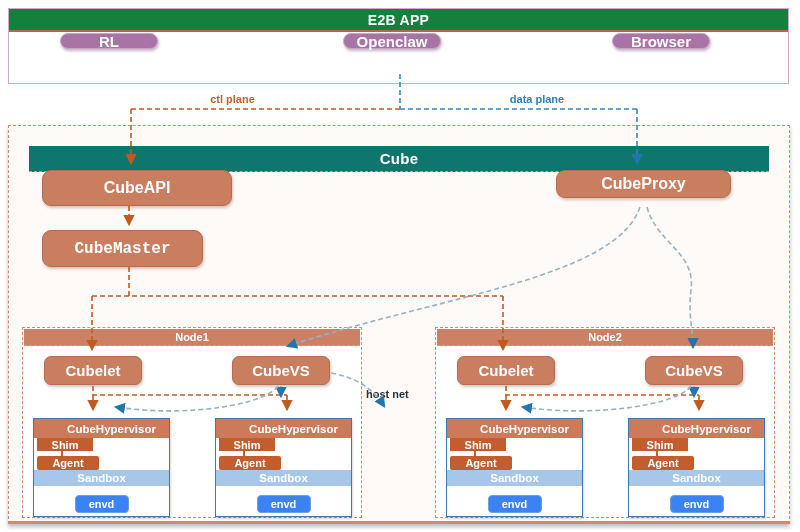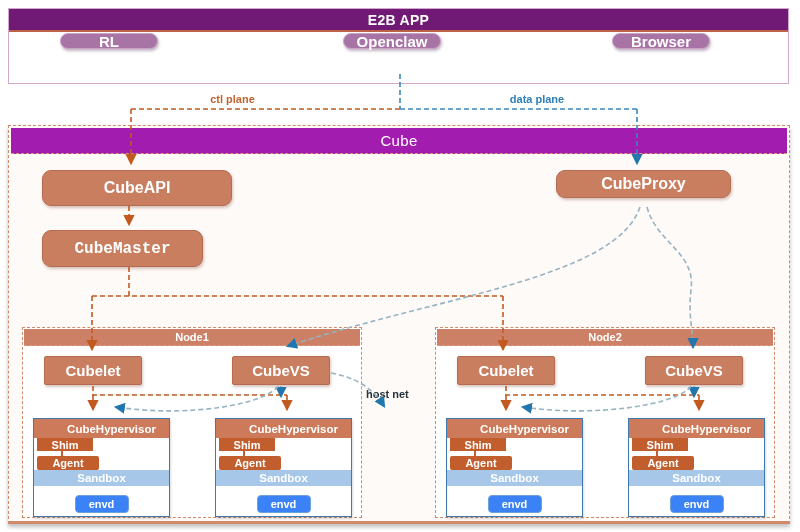--- a/index.html
+++ b/index.html
@@ -4,51 +4,51 @@
 <style>
   html,body{margin:0;padding:0;background:#fff;}
   #stage{
     position:relative;width:800px;height:532px;overflow:hidden;background:#fff;
     font-family:"Liberation Sans","DejaVu Sans",sans-serif;
     -webkit-font-smoothing:antialiased;
   }
   
   .app-box{position:absolute;left:8px;top:8px;width:781px;height:76px;
     border:1px solid #d2a8ce;background:#fff;box-sizing:border-box;}
-  .app-head{height:21px;background:#701a75;border-bottom:2px solid #bb6247;
+  .app-head{height:21px;background:#15803d;border-bottom:2px solid #bb6247;
     display:flex;align-items:center;justify-content:center;
     color:#fff;font-size:14px;font-weight:bold;letter-spacing:.3px;}
   .pill{position:absolute;top:33px;height:16px;width:98px;border-radius:8px;
     background:#a873a5;border:1.5px solid #c9a2c5;box-sizing:border-box;
     display:flex;align-items:center;justify-content:center;color:#fff;
     font-size:15px;font-weight:600;box-shadow:1px 2px 3px rgba(80,40,80,.35);}
   .pill.rl{left:60px}.pill.oc{left:343px}.pill.br{left:612px}
 
   
   .plane-label{position:absolute;top:93px;font-size:11px;font-weight:600;}
   .plane-label.ctl{left:190px;width:85px;text-align:center;color:#c2632f;}
   .plane-label.data{left:492px;width:90px;text-align:center;color:#2e7eb8;}
 
   
   .cube-box{position:absolute;left:8px;top:125px;width:782px;height:399px;
     box-sizing:border-box;border:1.5px dashed #d28a6a;border-bottom:3px solid #d28a6a;
     background:#fefaf7;box-shadow:0 3px 4px rgba(0,0,0,.25);}
-  .cube-head{margin:2px;height:25px;background:#a21caf;border-bottom:1.5px dashed #d9997c;
+  .cube-head{margin:20px;height:25px;background:#0f766e;border-bottom:1.5px dashed #d9997c;
     display:flex;align-items:center;justify-content:center;color:#fff;
-    font-size:15px;font-weight:normal;letter-spacing:.3px;}
+    font-size:15px;font-weight:bold;letter-spacing:.3px;}
 
   
   .sbox{position:absolute;box-sizing:border-box;border-radius:9px;
     background:#c97e60;border:1px solid #b56c51;color:#fff;
     display:flex;align-items:center;justify-content:center;
     font-size:16px;font-weight:600;box-shadow:1px 2px 3px rgba(120,60,40,.3);}
   .b-api   {left:42px;top:170px;width:190px;height:36px;}
   .b-master{left:42px;top:230px;width:161px;height:37px;font-family:Liberation Mono, monospace;}
   .b-proxy {left:556px;top:170px;width:175px;height:28px;}
-  .b-small{border-radius:2px;font-size:15px;height:29px;width:98px;top:356px;}
+  .b-small{border-radius:7px;font-size:15px;height:29px;width:98px;top:356px;}
 
   
   .node{position:absolute;top:327px;width:340px;height:191px;box-sizing:border-box;
     border:1.5px dashed #d28a6a;background:#fff;}
   .node.n1{left:22px}.node.n2{left:435px}
   .node-head{margin:1px;height:16px;background:#cc8166;border-bottom:1.5px dashed #dd9a7e;
     display:flex;align-items:center;justify-content:center;color:#fff;
     font-size:11px;font-weight:bold;}
 
   

